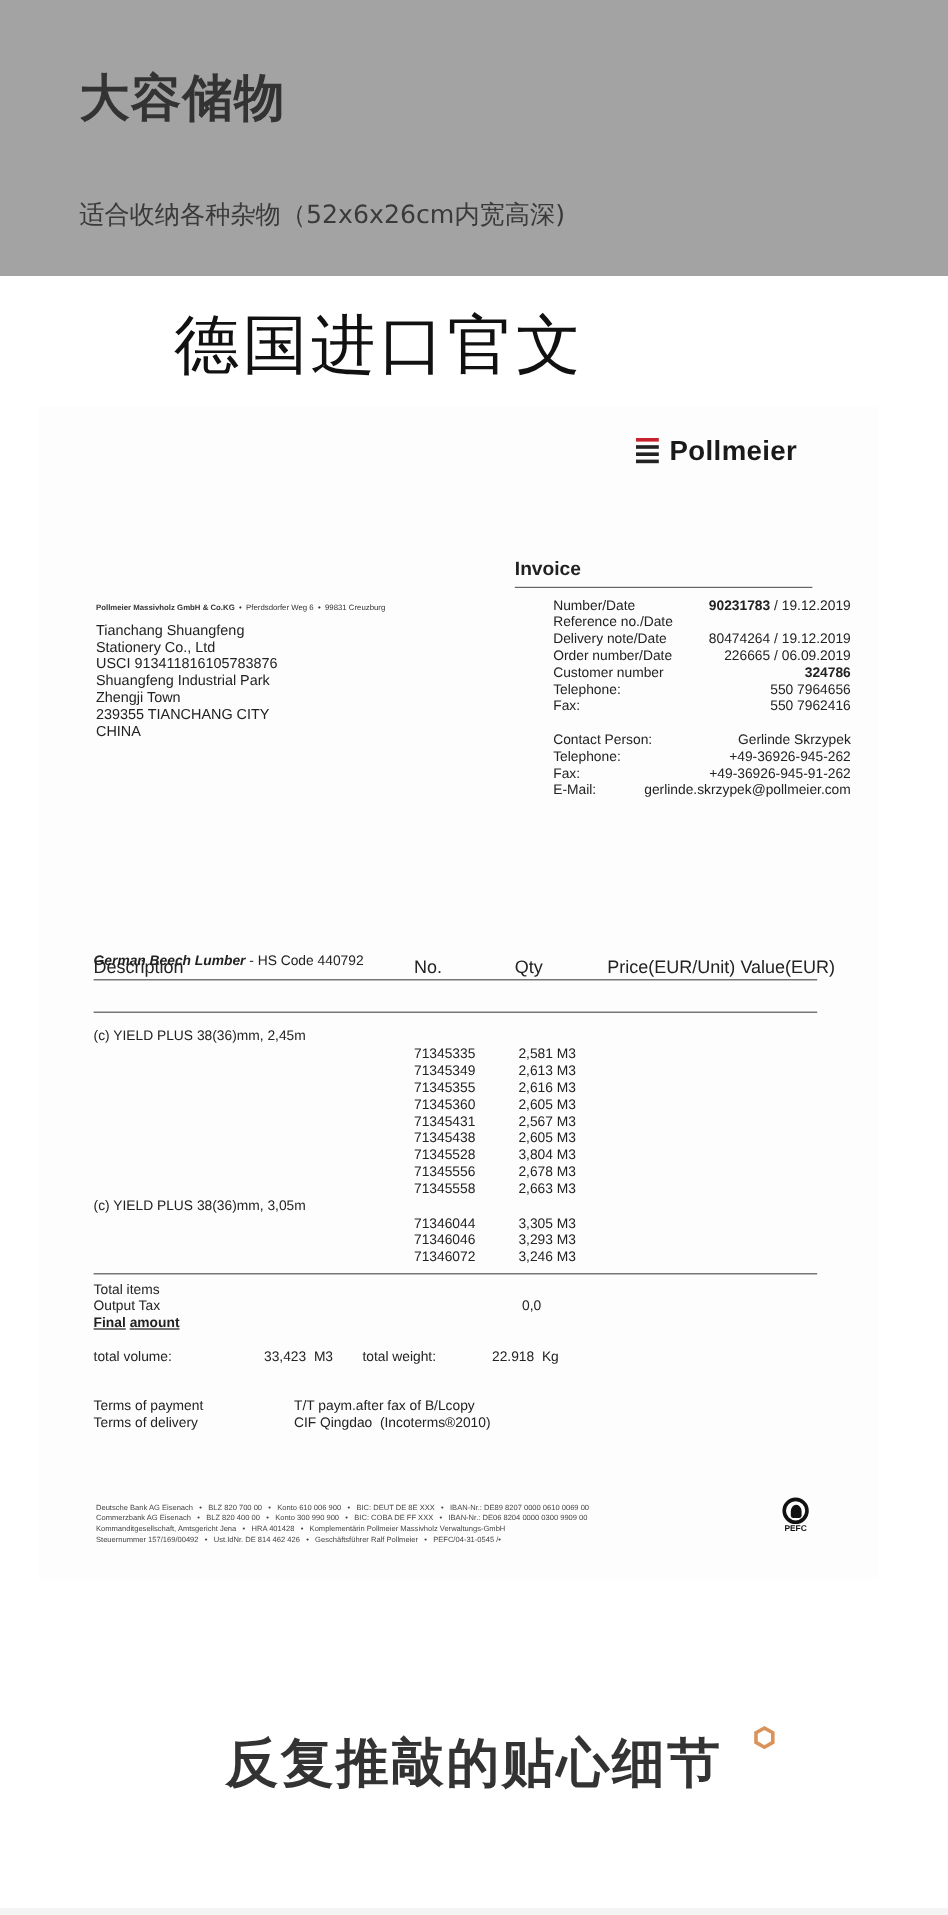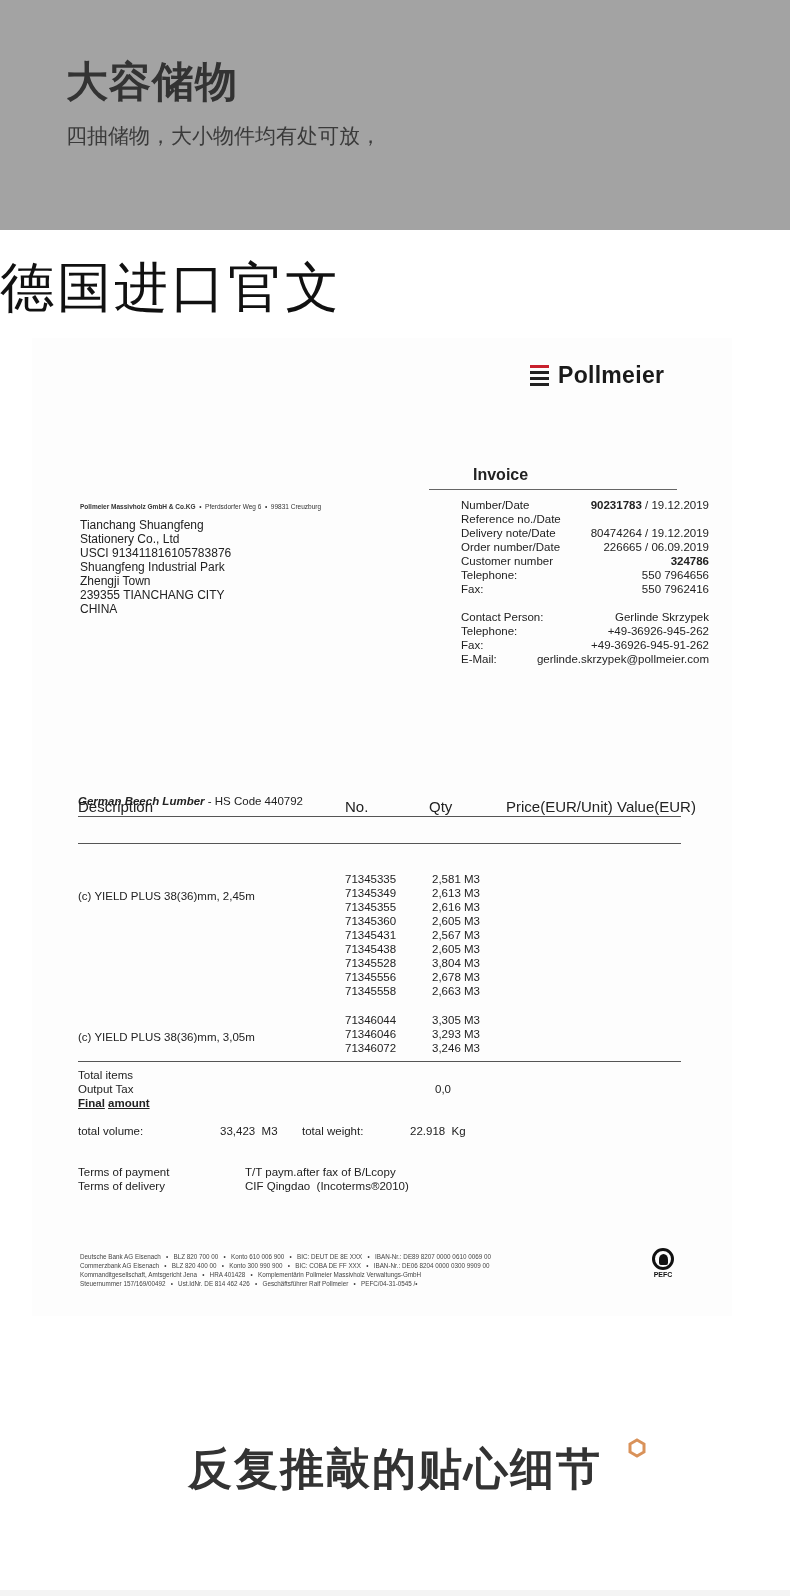--- a/index.html
+++ b/index.html
@@ -10,49 +10,49 @@
   .top-section { position: absolute; left: 0; top: 0; width: 790px; height: 230px; background: #a3a3a3; }
   .hero-title {
     position: absolute; left: 66px; top: 54px; font-size: 42px; font-weight: bold; color: #333;
     letter-spacing: 1px; font-family: "DejaVu Sans", sans-serif;
   }
   .hero-line { position: absolute; left: 66px; font-size: 21px; color: #3a3a3a; font-family: "DejaVu Sans", sans-serif; }
   .hero-line.l1 { top: 122px; }
   .hero-line.l2 { top: 165px; }
 
   .doc-title {
-    position: absolute; left: 0; width: 632px; top: 252px; 
+    position: absolute; left: 0; width: 632px; top: 252px; text-align: center;
     font-size: 54px; color: #111; font-family: "DejaVu Sans", sans-serif; letter-spacing: 3px;
   }
 
   .invoice {
     position: absolute; left: 32px; top: 338px; width: 700px; height: 978px;
     background: #fdfdfd; font-family: "Liberation Sans", sans-serif; color: #222;
   }
   .inv-abs { position: absolute; white-space: nowrap; }
 
   .logo { position: absolute; left: 498px; top: 24px; display: flex; align-items: center; gap: 9px; }
   .logo-bars { display: flex; flex-direction: column; gap: 3px; }
   .logo-bars span { display: block; width: 19px; height: 3px; background: #222; }
   .logo-bars span.red { background: #c8202c; }
   .logo-text { font-size: 23px; font-weight: bold; color: #1a1a1a; letter-spacing: 0.3px; }
 
   .sender { left: 48px; top: 165px; font-size: 6.5px; color: #333; }
   .sender b { font-weight: bold; }
   .addr { left: 48px; top: 180px; font-size: 12px; line-height: 14px; color: #222; }
 
-  .inv-head { left: 397px; top: 128px; font-size: 16px; font-weight: bold; color: #222; margin-left: 44px; }
+  .inv-head { left: 397px; top: 128px; font-size: 16px; font-weight: bold; color: #222; }
   .inv-rule { position: absolute; left: 397px; top: 151px; width: 248px; height: 1px; background: #666; }
   .kv { position: absolute; left: 397px; width: 248px; display: flex; justify-content: space-between; font-size: 11.5px; line-height: 14px; color: #222; padding-left: 32px; }
 
   .product-line { left: 46px; top: 457px; font-size: 11.5px; }
   .product-line b { font-weight: bold; font-style: italic; }
   .tbl-rule { position: absolute; left: 46px; width: 603px; height: 1px; background: #555; }
   .th { position: absolute; top: 460px; font-size: 15px; color: #222; }
-  .group-label { left: 46px; font-size: 11.5px; margin-top: 32px; }
+  .group-label { left: 46px; font-size: 11.5px; }
   .row-no { position: absolute; left: 313px; font-size: 11.5px; }
   .row-qty { position: absolute; left: 400px; font-size: 11.5px; }
 
   .tot { left: 46px; font-size: 11.5px; }
   .tot.final { font-weight: bold; }
   .tot.final span { text-decoration: underline; }
 
   .footer-line { left: 48px; font-size: 6.3px; color: #444; }
   .pefc { position: absolute; left: 614px; top: 910px; width: 34px; text-align: center; }
   .pefc-circle { width: 22px; height: 22px; border: 3px solid #111; border-radius: 50%; margin: 0 auto; box-sizing: border-box; position: relative; }
@@ -64,21 +64,21 @@
     font-size: 44px; font-weight: bold; color: #333; font-family: "DejaVu Sans", sans-serif; letter-spacing: 2px;
   }
   .hex-icon { position: absolute; left: 628px; top: 1438px; width: 18px; height: 20px; }
   .bottom-strip { position: absolute; left: 0; top: 1590px; width: 790px; height: 6px; background: #f4f4f4; }
 </style>
 </head>
 <body>
 
 <div class="top-section">
   <div class="hero-title">大容储物</div>
-  <div class="hero-line l1">四抽储物，大小物件均有处可放，</div>
+  <div class="hero-line l2">适合收纳各种杂物（52x6x26cm内宽高深)</div>
 </div>
 
 <div class="doc-title">德国进口官文</div>
 
 <div class="invoice">
   <div class="logo">
     <div class="logo-bars">
       <span class="red"></span>
         <span></span>
         <span></span>

